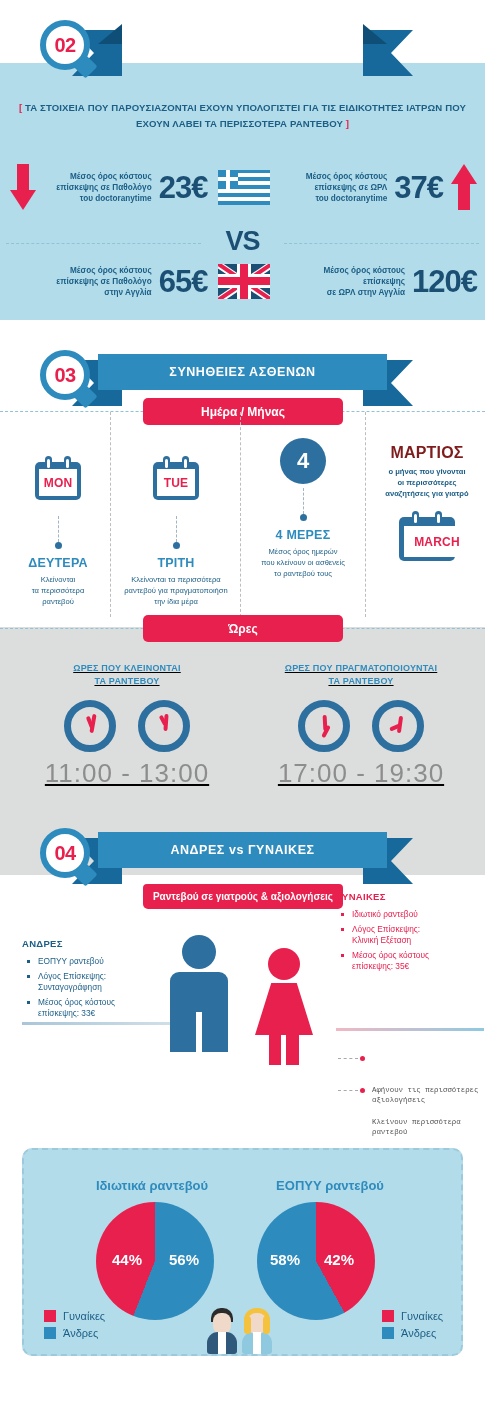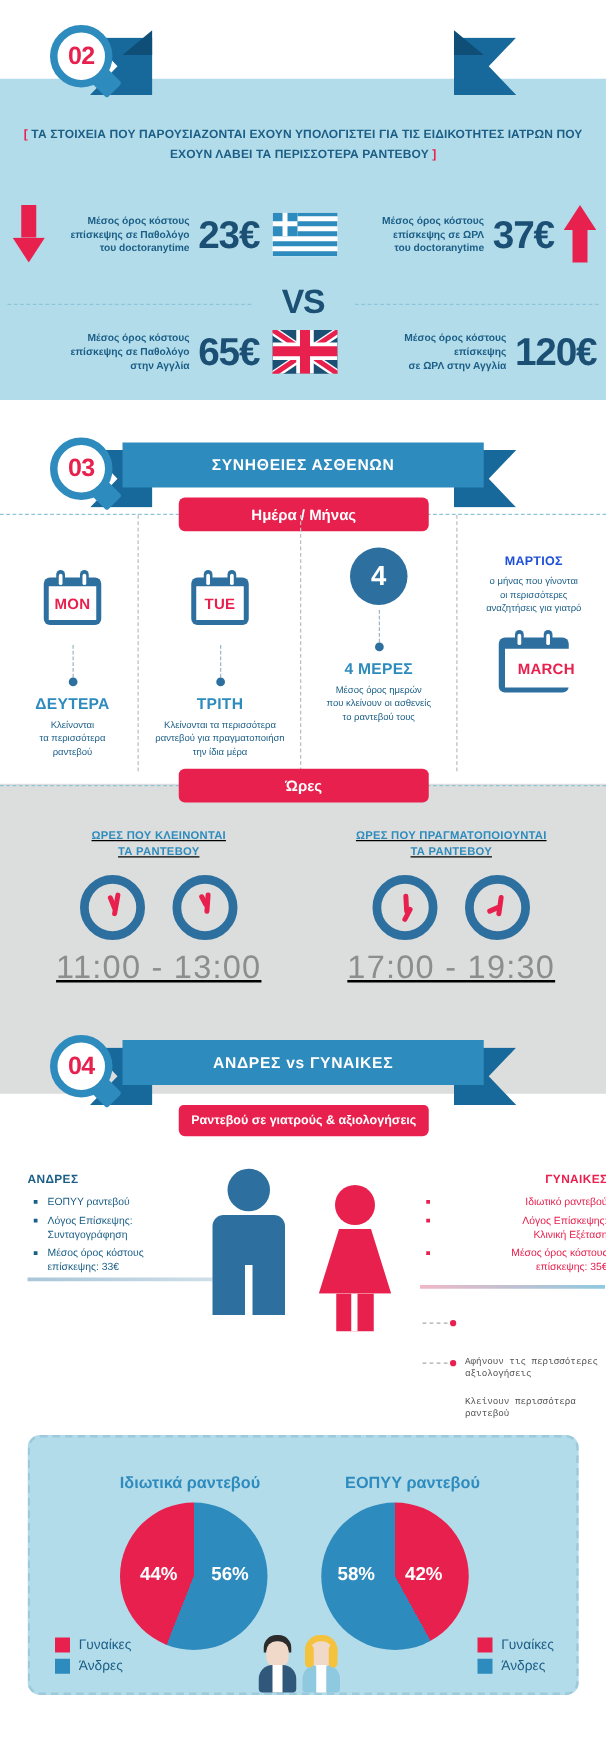--- a/index.html
+++ b/index.html
@@ -90,22 +90,22 @@
   .cal .r1{left:10px;} .cal .r2{left:29px;}
   .cal .n1,.cal .n2{position:absolute;top:3px;width:3px;height:9px;background:#fff;border-radius:2px;}
   .cal .n1{left:12px;} .cal .n2{left:31px;}
   .circ4{width:46px;height:46px;border-radius:50%;background:#2d6f9e;margin:0 auto;
     display:flex;align-items:center;justify-content:center;color:#fff;font-size:22px;font-weight:bold;}
   .stem-line{width:0;border-left:1px dashed #9fb6c4;height:26px;margin:4px auto 0;}
   .dot{width:7px;height:7px;border-radius:50%;background:#2d6f9e;margin:0 auto;}
   .hcol .big{color:#2e8bbd;font-size:12.5px;font-weight:bold;margin-top:7px;letter-spacing:.2px;}
   .hcol .small{color:#1b5e86;font-size:7.6px;line-height:11px;margin-top:4px;}
   .mcol{position:absolute;text-align:center;}
-  .mcol .big{color:#1d4ed8;font-size:10px;font-weight:bold;letter-spacing:.2px;}
-  .mcol .small{color:#1b5e86;font-size:7.6px;line-height:11px;margin-top:4px;}
+  .mcol .big{color:#7f1d1d;font-size:16px;font-weight:bold;letter-spacing:.2px;}
+  .mcol .small{color:#1b5e86;font-size:7.6px;line-height:11px;margin-top:4px;font-weight:bold;}
 
   
   .clockgrp{position:absolute;text-align:center;text-decoration:underline;}
   .clockgrp .cap{color:#2e8bbd;font-size:9px;font-weight:bold;line-height:13px;letter-spacing:.2px;}
   .clocks{display:flex;justify-content:center;gap:22px;margin-top:12px;}
   .clock{width:52px;height:52px;border-radius:50%;border:7px solid #2d6f9e;box-sizing:border-box;position:relative;}
   .clock i{position:absolute;display:block;background:#e8204e;border-radius:2px;}
   .timetxt{color:#8d8d8d;font-size:26px;margin-top:6px;letter-spacing:1px;}
 
   
@@ -402,21 +402,21 @@
     <ul>
       <li style="white-space:pre-line;">ΕΟΠΥΥ ραντεβού</li>
       <li style="white-space:pre-line;">Λόγος Επίσκεψης:
 Συνταγογράφηση</li>
       <li style="white-space:pre-line;">Μέσος όρος κόστους
 επίσκεψης: 33€</li>
     </ul>
   </div>
   <div class="rule" style="left:22px;top:1022px;width:148px;background:linear-gradient(90deg,#a9c6d8,#cfdfe8);"></div>
 
-  <div class="gcol women" style="left:336px;top:938px;width:150px;text-align:right;">
+  <div class="gcol women" style="left:336px;top:891px;width:150px;">
     <h4>ΓΥΝΑΙΚΕΣ</h4>
     <ul>
       <li style="white-space:pre-line;">Ιδιωτικό ραντεβού</li>
       <li style="white-space:pre-line;">Λόγος Επίσκεψης:
 Κλινική Εξέταση</li>
       <li style="white-space:pre-line;">Μέσος όρος κόστους
 επίσκεψης: 35€</li>
     </ul>
   </div>
   <div class="rule" style="left:336px;top:1028px;width:148px;background:linear-gradient(90deg,#f0b8c4,#8fc9e0);"></div>

